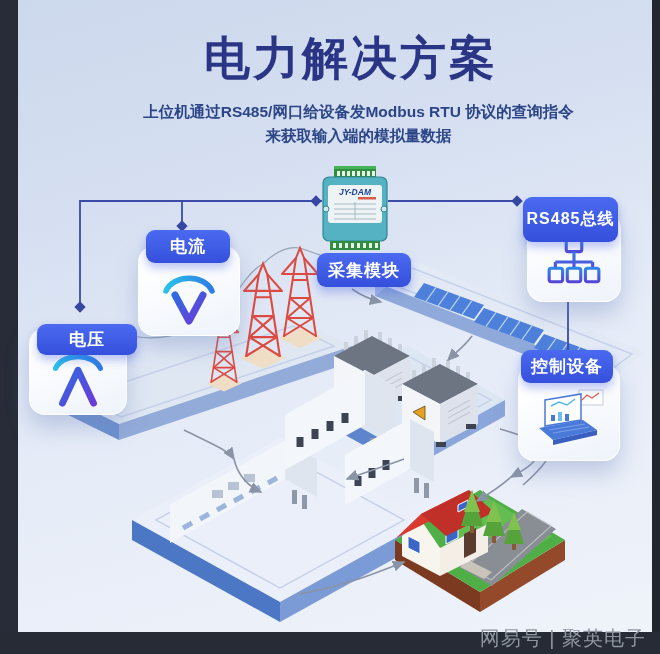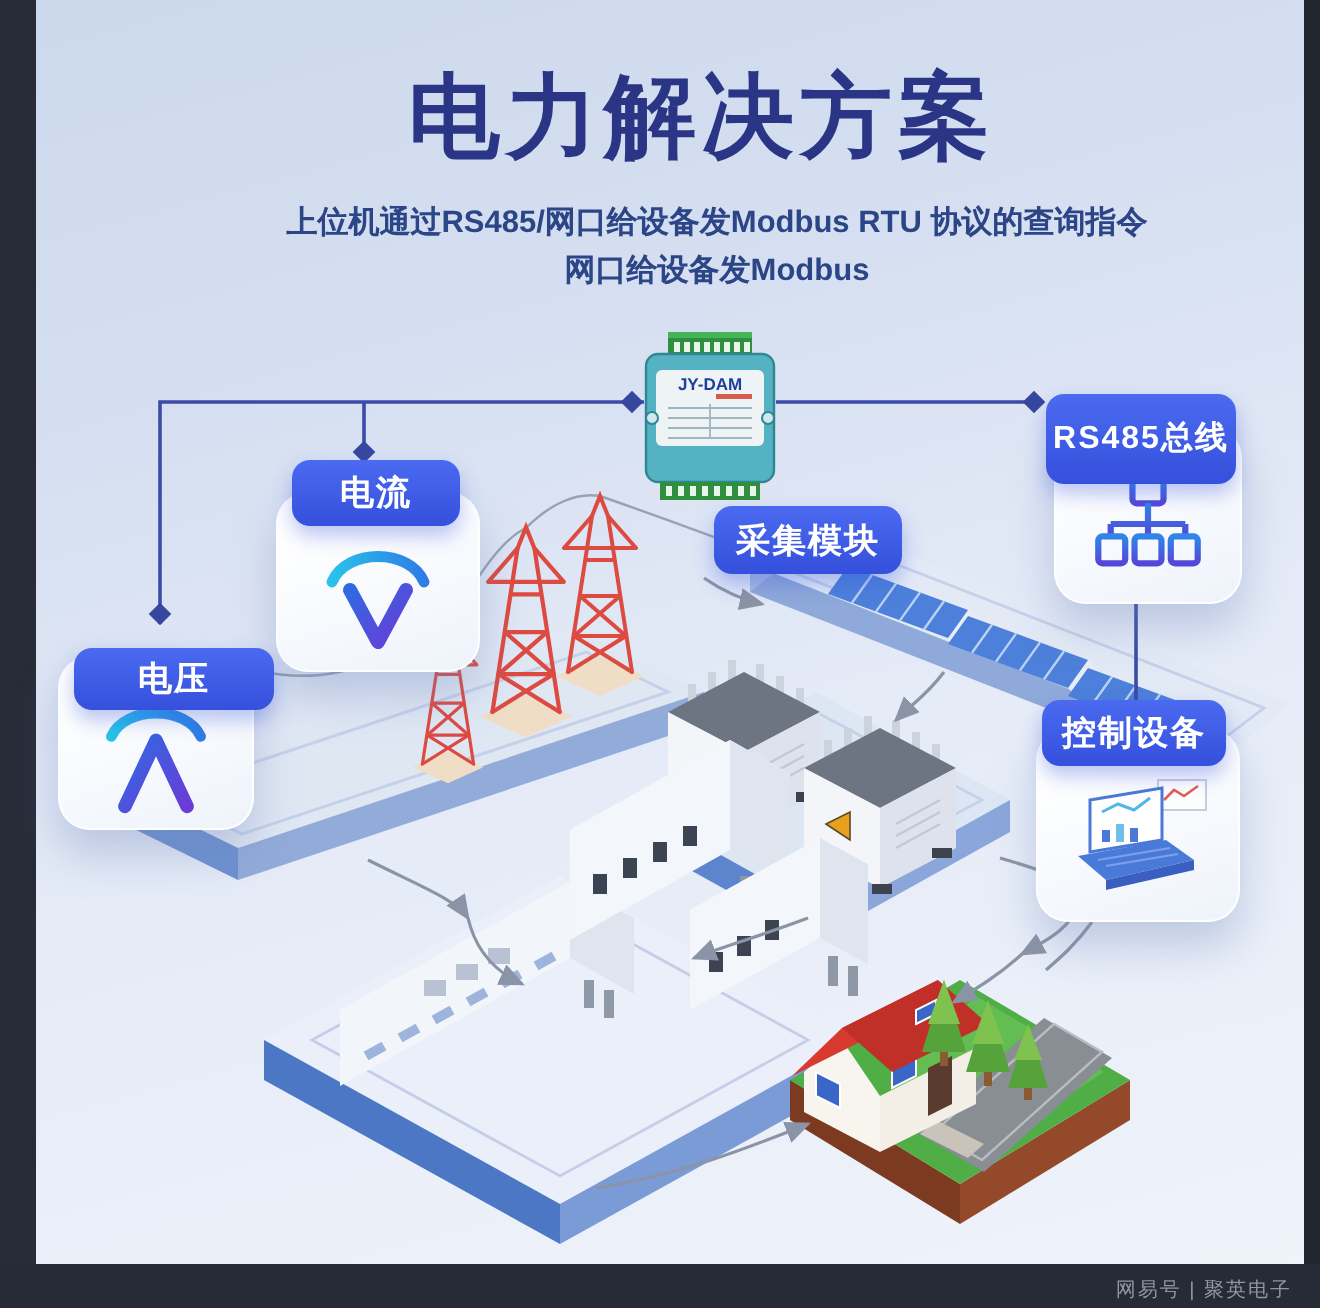--- a/index.html
+++ b/index.html
@@ -16,23 +16,23 @@
   .subtitle{margin:10px 0 0 15px;font-size:15.5px;line-height:1.55;font-weight:700;color:#2b4586;}
   .pill{position:absolute;z-index:5;height:31px;border-radius:9px;
     background:linear-gradient(180deg,#4a6af0,#3550dc);color:#fff;
     font-size:17px;font-weight:700;display:flex;align-items:center;justify-content:center;
     box-shadow:0 5px 10px rgba(58,86,220,.35);letter-spacing:1px;}
   .card{position:absolute;z-index:4;border-radius:16px;
     background:linear-gradient(160deg,#ffffff 20%,#eef3fb 100%);
     border:1px solid rgba(255,255,255,.85);
     box-shadow:0 12px 22px rgba(110,132,185,.35);
     display:flex;align-items:flex-end;justify-content:center;}
-  .module{position:absolute;z-index:4;}
+  .module{position:absolute;z-index:4;font-style:italic;}
   .watermark{position:absolute;right:14px;bottom:2px;z-index:6;
-    font-size:10px;color:#8f96a1;letter-spacing:1px;margin-top:12px;}
+    font-size:20px;color:#8f96a1;letter-spacing:1px;margin-top:12px;}
 </style>
 </head>
 <body>
 
 <div class="stage">
   <div class="content-bg"></div>
 
   <svg class="scene" width="660" height="654" viewBox="0 0 660 654">
     <defs>
       <marker id="arr" markerWidth="9" markerHeight="8" refX="7" refY="3.5" orient="auto">
@@ -304,21 +304,21 @@
         <rect x="-4" y="-4" width="8" height="8" transform="translate(80,307) rotate(45)"></rect>
         <rect x="-4" y="-4" width="8" height="8" transform="translate(517,201) rotate(45)"></rect>
       </g>
     </g>
   </svg>
 
   <div class="header">
     <h1 class="title">电力解决方案</h1>
     <p class="subtitle">
       <span>上位机通过RS485/网口给设备发Modbus RTU 协议的查询指令</span><br>
-      <span>网口给设备发Modbus</span>
+      <span>来获取输入端的模拟量数据</span>
     </p>
   </div>
 
   <div class="module" style="left:322px;top:166px;">
     <svg width="66" height="88" viewBox="0 0 66 88">
       <rect x="12" y="0" width="42" height="4" fill="#47b359"></rect>
       <rect x="12" y="3" width="42" height="9" fill="#2f8f3f"></rect>
       <g fill="#e8f5ea">
           <rect x="15" y="5" width="3" height="5"></rect>
           <rect x="20" y="5" width="3" height="5"></rect>
@@ -422,21 +422,21 @@
       <polygon points="24,52 68,42 68,47 24,57" fill="#3a5fc0"></polygon>
       <g stroke="#7fa0e8" stroke-width="1">
           <line x1="20" y1="42" x2="56" y2="36"></line>
           <line x1="24" y1="45" x2="60" y2="39"></line>
         </g>
     </svg>
   </div>
 
   <div class="pill" style="left:146px;top:230px;width:84px;height:33px;">电流</div>
   <div class="pill" style="left:37px;top:324px;width:100px;">电压</div>
-  <div class="pill" style="left:317px;top:253px;width:94px;height:34px;margin-left:40px;">采集模块</div>
+  <div class="pill" style="left:317px;top:253px;width:94px;height:34px;">采集模块</div>
   <div class="pill" style="left:523px;top:197px;width:95px;height:45px;font-size:16px;">RS485总线</div>
   <div class="pill" style="left:521px;top:350px;width:92px;height:33px;">控制设备</div>
 
   <div class="frame-left"></div>
   <div class="frame-right"></div>
   <div class="frame-bottom"></div>
   <div class="watermark">网易号 | 聚英电子</div>
 </div>
 
 </body></html>

